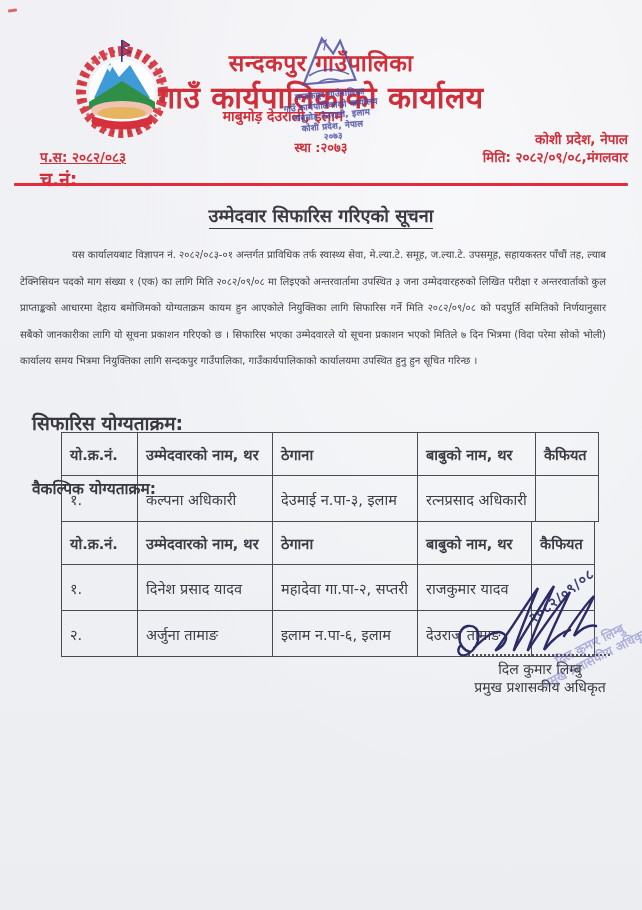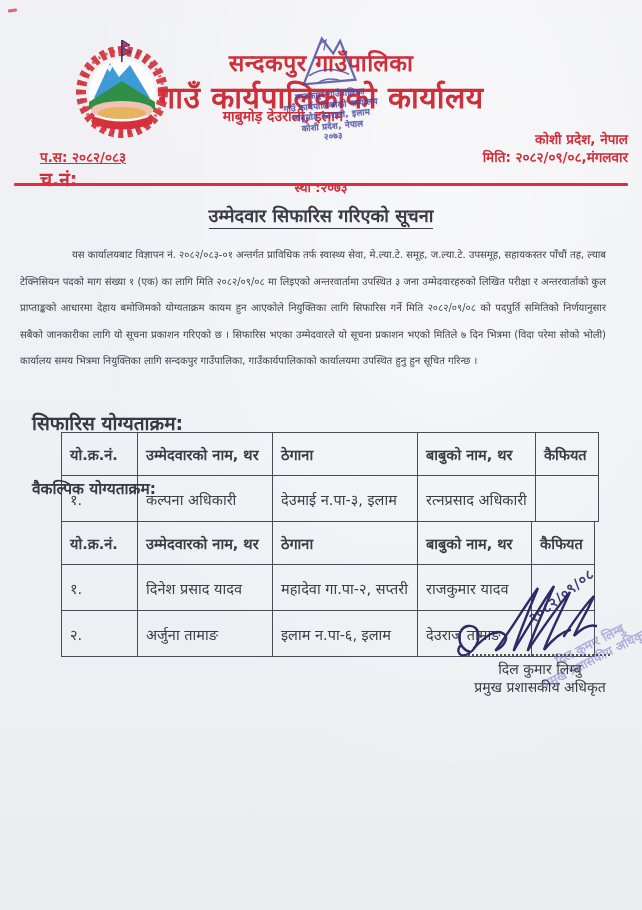--- a/index.html
+++ b/index.html
@@ -14,21 +14,21 @@
   .abs{position:absolute;}
   .red{color:#cf2f3a;}
   .bold{font-weight:bold;}
   .center{text-align:center;}
   .right{text-align:right;}
 
   
   .h-municipality{left:0;top:46px;width:642px;font-size:23px;letter-spacing:.5px;}
   .h-office{left:0;top:76px;width:642px;font-size:30px;letter-spacing:.5px;}
   .h-address{left:0;top:106px;width:566px;font-size:14px;}
-  .h-established{left:0;top:138px;width:642px;font-size:13px;margin-top:40px;}
+  .h-established{left:0;top:138px;width:642px;font-size:13px;}
   .h-refno{left:40px;top:148px;font-size:13.5px;text-decoration:underline;}
   .h-dispatch{left:40px;top:166px;font-size:19px;}
   .h-meta{right:14px;top:131px;width:260px;font-size:13.5px;line-height:17.5px;}
   .rule{left:14px;top:183px;width:614px;height:3px;background:#e32b3c;border-radius:1px;}
   .corner-mark{left:8px;top:9px;width:9px;height:3px;background:#d8424c;transform:rotate(-8deg);border-radius:1px;opacity:.8;}
 
   
   .stamp{left:250px;top:30px;width:160px;height:135px;transform:rotate(-5deg);
          color:#4a4aa0;opacity:.82;text-align:center;}
   .stamp .s-line{font-size:8.5px;line-height:10.5px;font-weight:bold;letter-spacing:.3px;

